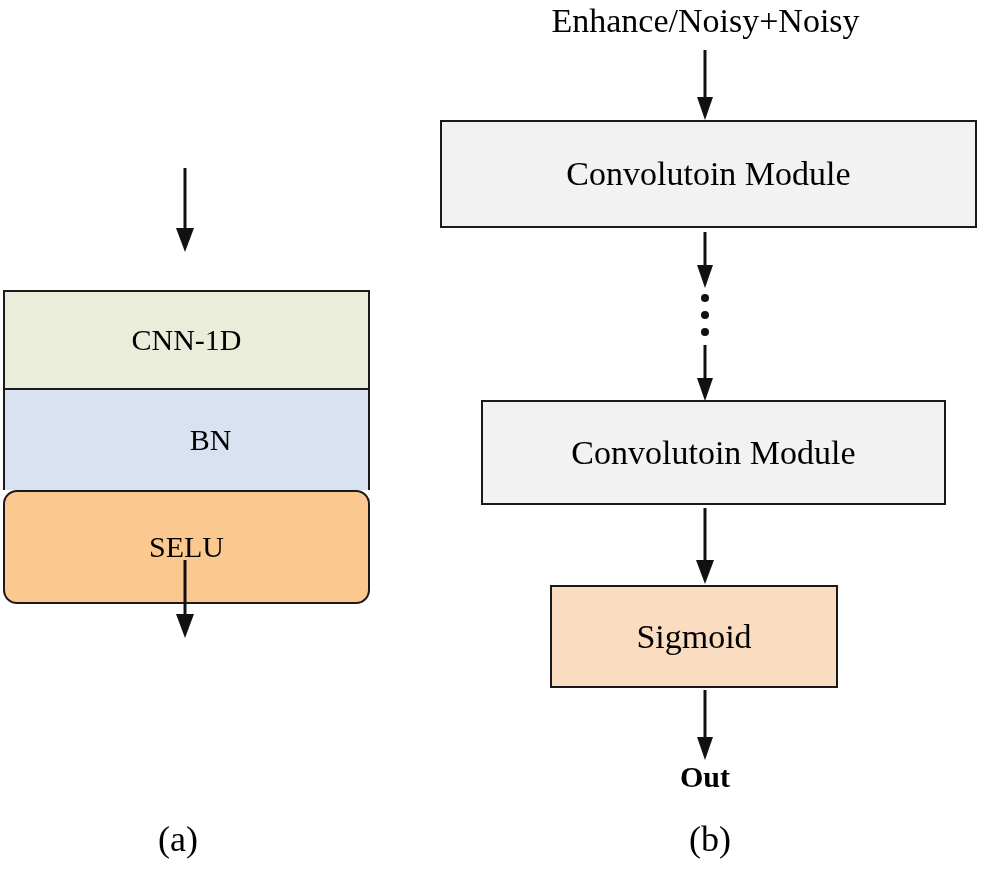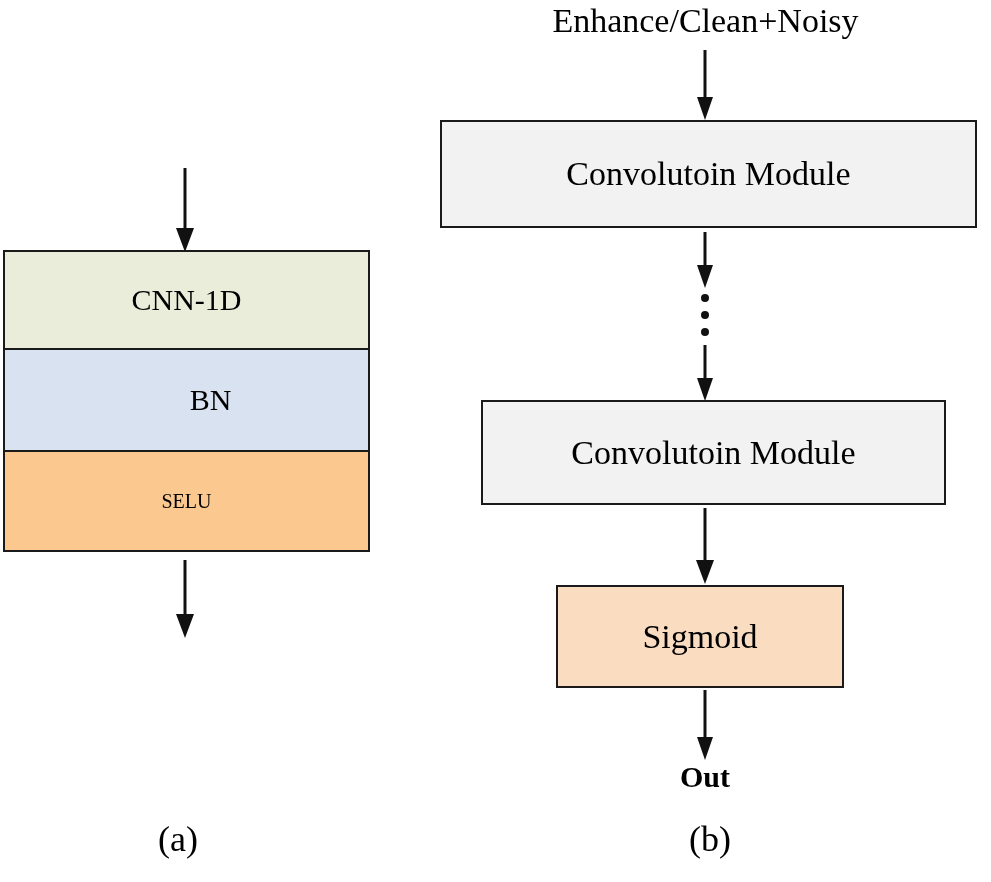--- a/index.html
+++ b/index.html
@@ -38,20 +38,21 @@
   .stack-seg {
     position: absolute;
     box-sizing: border-box;
     border-left: 2px solid #1a1a1a;
     border-right: 2px solid #1a1a1a;
     border-top: 2px solid #1a1a1a;
     display: flex;
     align-items: center;
     justify-content: center;
     text-align: center;
+    margin-top: 40px;
   }
   .stack-seg.last { border-bottom: 2px solid #1a1a1a; }
 
   .caption {
     position: absolute;
     text-align: center;
     white-space: nowrap;
   }
 
   .plain-label {
@@ -91,39 +92,39 @@
     <div class="stack-seg" style="left:3px; top:250px; width:367px; height:98px;
                 background:#e9edd9; font-size:30px;">
       <span>CNN-1D</span>
     </div>
 
     <div class="stack-seg" style="left:3px; top:348px; width:367px; height:102px;
                 background:#d9e2f0; font-size:30px;padding-left:48px;">
       <span>BN</span>
     </div>
 
-    <div class="stack-seg last" style="left:3px; top:450px; width:367px; height:102px;
-                background:#fbc990; font-size:20px;">
+    <div class="stack-seg last" style="left:3px; top:450px; width:367px; height:114px;
+                background:#fbc990; font-size:30px;border-radius:14px;">
       <span>SELU</span>
     </div>
 
     <svg class="arrow" style="left:165px; top:560px;" width="40" height="80" viewBox="0 0 40 80">
       <line x1="20" y1="0" x2="20" y2="62" stroke="#111111" stroke-width="3"></line>
       <polygon points="20,78 11,54 29,54" fill="#111111"></polygon>
     </svg>
 
     <div class="caption" style="left:118px; top:818px; width:120px; font-size:36px;">
       <span>(a)</span>
     </div>
   </div>
 
   <div class="abs" style="left:420px; top:0; width:571px; height:882px;">
 
     <div class="plain-label" style="left:0px; top:2px; width:571px; font-size:34px;">
-      <span>Enhance/Clean+Noisy</span>
+      <span>Enhance/Noisy+Noisy</span>
     </div>
 
     <svg class="arrow" style="left:265px; top:50px;" width="40" height="72" viewBox="0 0 40 72">
       <line x1="20" y1="0" x2="20" y2="54" stroke="#111111" stroke-width="3"></line>
       <polygon points="20,70 12,47 28,47" fill="#111111"></polygon>
     </svg>
 
     <div class="box" style="left:20px; top:120px; width:537px; height:108px;
                 background:#f2f2f2; font-size:34px;">
       <span>Convolutoin Module</span>
@@ -148,21 +149,21 @@
     <div class="box" style="left:61px; top:400px; width:465px; height:105px;
                 background:#f2f2f2; font-size:34px;">
       <span>Convolutoin Module</span>
     </div>
 
     <svg class="arrow" style="left:265px; top:508px;" width="40" height="78" viewBox="0 0 40 78">
       <line x1="20" y1="0" x2="20" y2="58" stroke="#111111" stroke-width="3"></line>
       <polygon points="20,76 11,52 29,52" fill="#111111"></polygon>
     </svg>
 
-    <div class="box" style="left:136px; top:585px; width:288px; height:103px;
+    <div class="box" style="left:130px; top:585px; width:288px; height:103px;
                 background:#fadcc0; font-size:34px;">
       <span>Sigmoid</span>
     </div>
 
     <svg class="arrow" style="left:265px; top:690px;" width="40" height="72" viewBox="0 0 40 72">
       <line x1="20" y1="0" x2="20" y2="54" stroke="#111111" stroke-width="3"></line>
       <polygon points="20,70 12,47 28,47" fill="#111111"></polygon>
     </svg>
 
     <div class="plain-label" style="left:225px; top:760px; width:120px; font-size:30px;font-weight:bold;">

